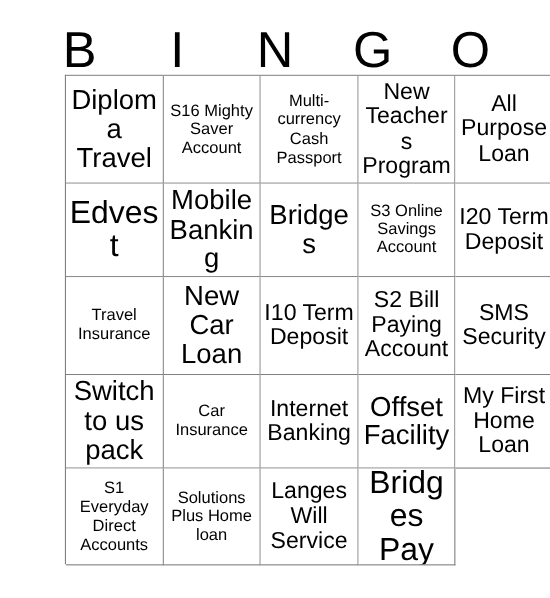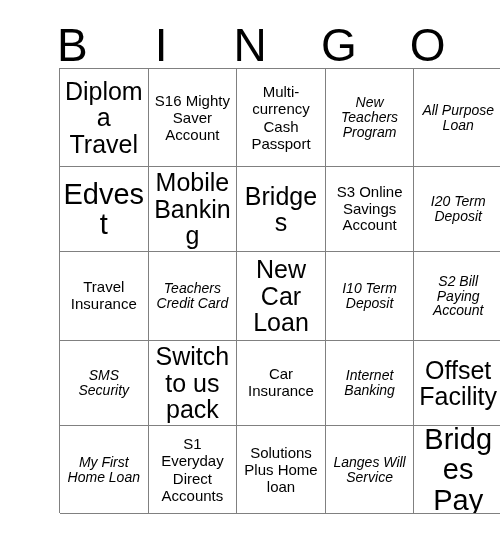--- a/index.html
+++ b/index.html
@@ -80,21 +80,21 @@
     color: #000000;
     font-family: "Liberation Sans", sans-serif;
     font-weight: 400;
     word-wrap: break-word;
     overflow-wrap: break-word;
   }
 
   
   .sz-xl  { font-size: 29px; line-height: 1.04; }
   .sz-lg  { font-size: 25px; line-height: 1.06; }
-  .sz-md  { font-size: 14px; line-height: 1.07; font-style: italic; }
+  .sz-md  { font-size: 21px; line-height: 1.07; }
   .sz-sm  { font-size: 15px; line-height: 1.12; }
   .sz-xs  { font-size: 15px; line-height: 1.14; }
 </style>
 </head>
 <body>
 
 <div id="bingo-card">
 
   <div id="bingo-header">
     <div class="header-letter">B</div>
@@ -135,23 +135,20 @@
         <span class="cell-text sz-sm">S3 Online Savings Account</span>
       </div>
     <div class="bingo-cell">
         <span class="cell-text sz-md">I20 Term Deposit</span>
       </div>
 
     <div class="bingo-cell">
         <span class="cell-text sz-sm">Travel Insurance</span>
       </div>
     <div class="bingo-cell">
-        <span class="cell-text sz-md">Teachers Credit Card</span>
-      </div>
-    <div class="bingo-cell">
         <span class="cell-text sz-lg">New Car Loan</span>
       </div>
     <div class="bingo-cell">
         <span class="cell-text sz-md">I10 Term Deposit</span>
       </div>
     <div class="bingo-cell">
         <span class="cell-text sz-md">S2 Bill Paying Account</span>
       </div>
 
     <div class="bingo-cell">

